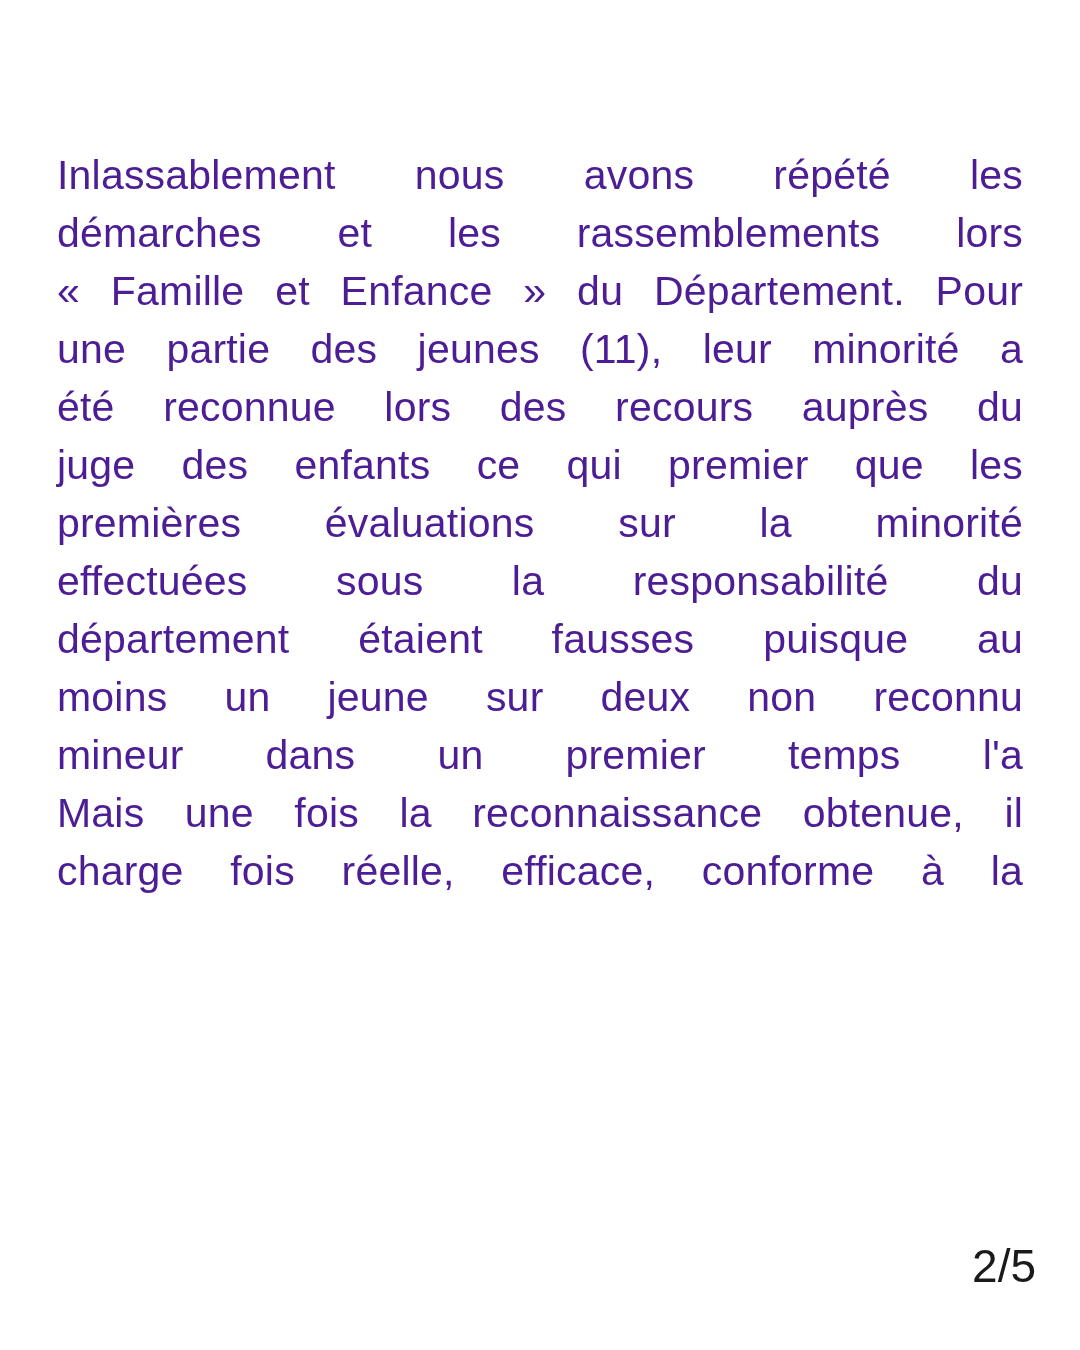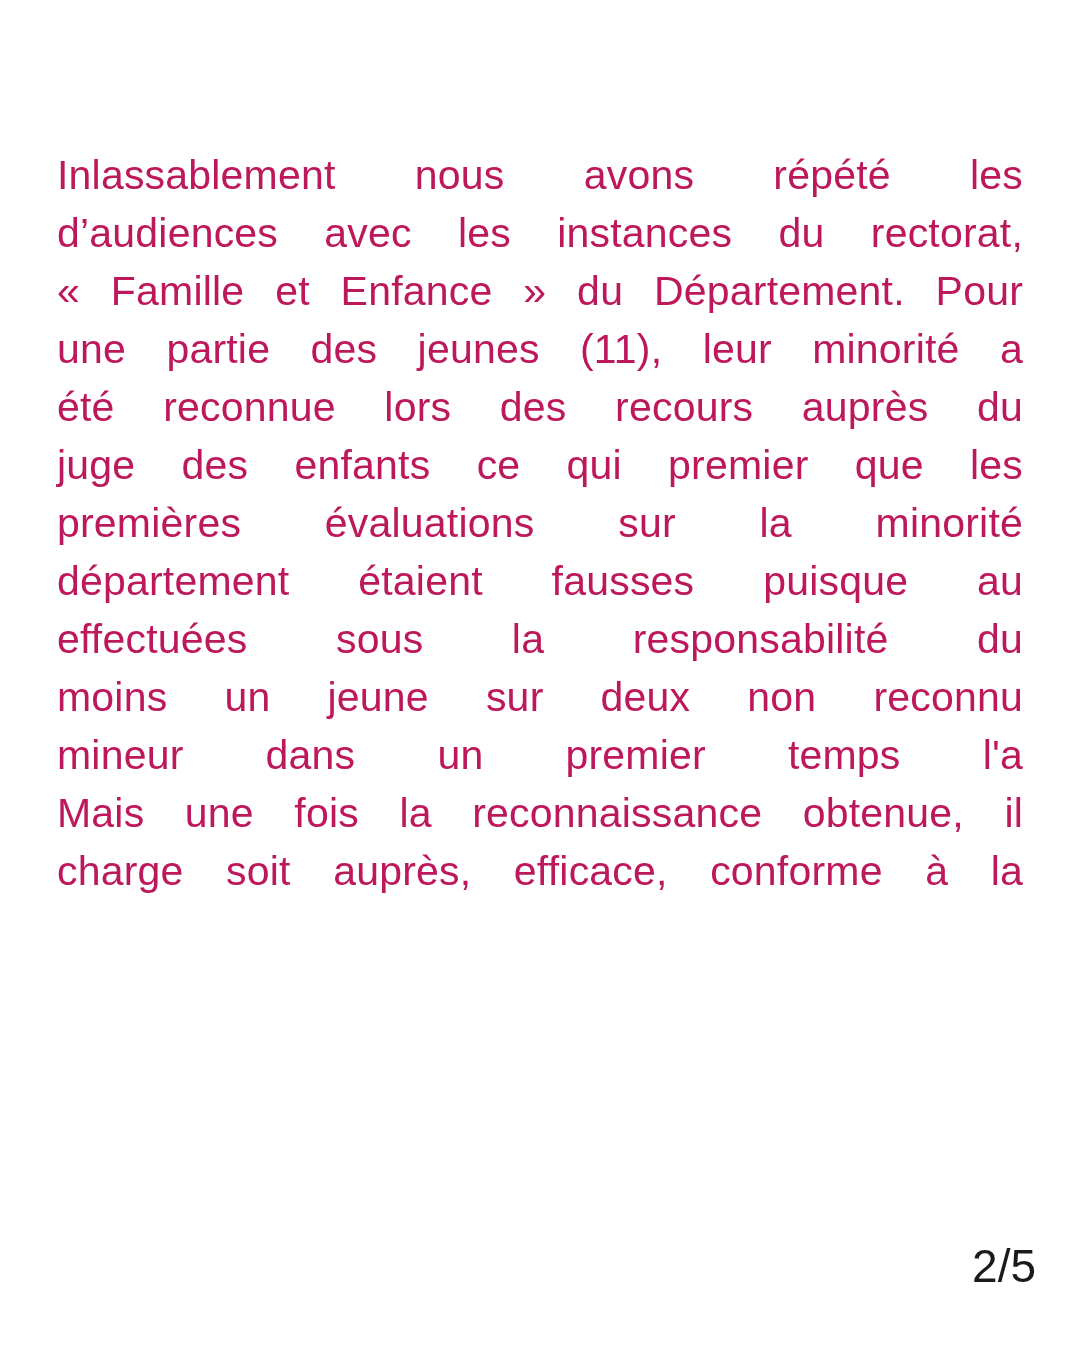--- a/index.html
+++ b/index.html
@@ -17,21 +17,21 @@
   .page {
     position: absolute;
     inset: 0;
     background: #ffffff;
   }
   .text-block {
     position: absolute;
     left: 57px;
     right: 57px;
     top: 146px;
-    color: #be185d;
+    color: #4c1d95;
     font-size: 41px;
     line-height: 58px;
     font-weight: 400;
     letter-spacing: 0.2px;
   }
   .text-line {
     text-align: justify;
     
     text-align-last: justify;
     white-space: normal;
@@ -52,29 +52,29 @@
     text-align: center;
   }
 </style>
 </head>
 <body>
 
 <div class="page">
 
   <div class="text-block">
     <div class="text-line">Inlassablement nous avons répété les</div>
-    <div class="text-line">d’audiences avec les instances du rectorat,</div>
+    <div class="text-line">démarches et les rassemblements lors</div>
     <div class="text-line">« Famille et Enfance » du Département. Pour</div>
     <div class="text-line">une partie des jeunes (11), leur minorité a</div>
     <div class="text-line">été reconnue lors des recours auprès du</div>
     <div class="text-line">juge des enfants ce qui premier que les</div>
     <div class="text-line">premières évaluations sur la minorité</div>
+    <div class="text-line">effectuées sous la responsabilité du</div>
     <div class="text-line">département étaient fausses puisque au</div>
-    <div class="text-line">effectuées sous la responsabilité du</div>
     <div class="text-line">moins un jeune sur deux non reconnu</div>
     <div class="text-line">mineur dans un premier temps l'a</div>
     <div class="text-line">Mais une fois la reconnaissance obtenue, il</div>
-    <div class="text-line">charge soit auprès, efficace, conforme à la</div>
+    <div class="text-line">charge fois réelle, efficace, conforme à la</div>
   </div>
 
   <div class="page-indicator">2/5</div>
 
 </div>
 
 </body></html>

